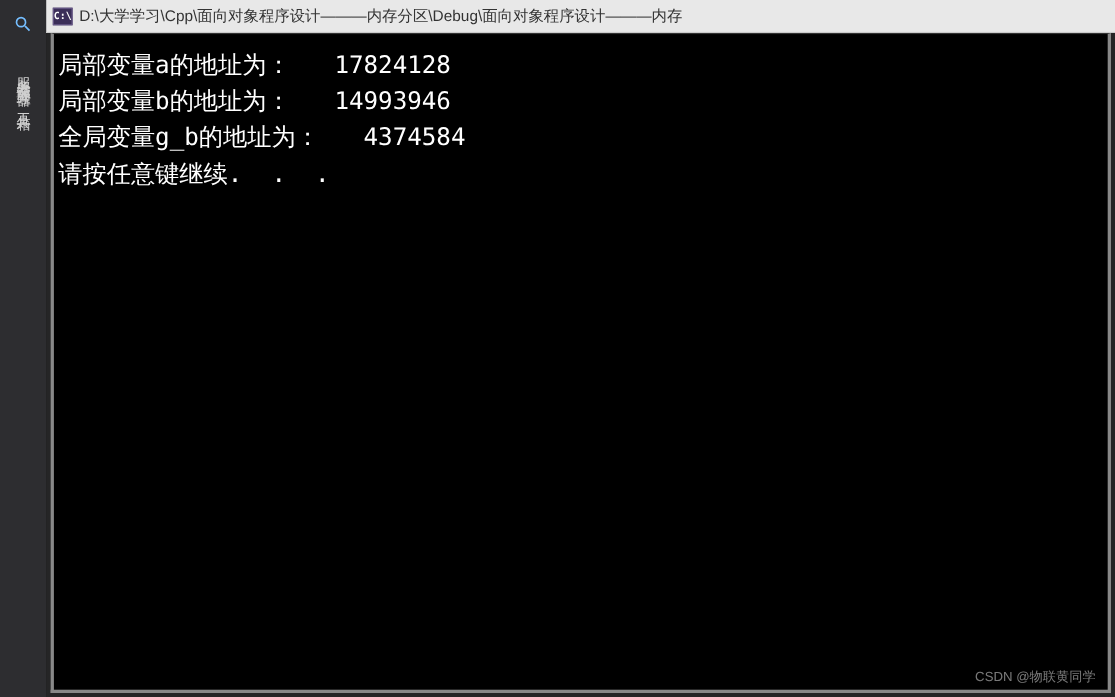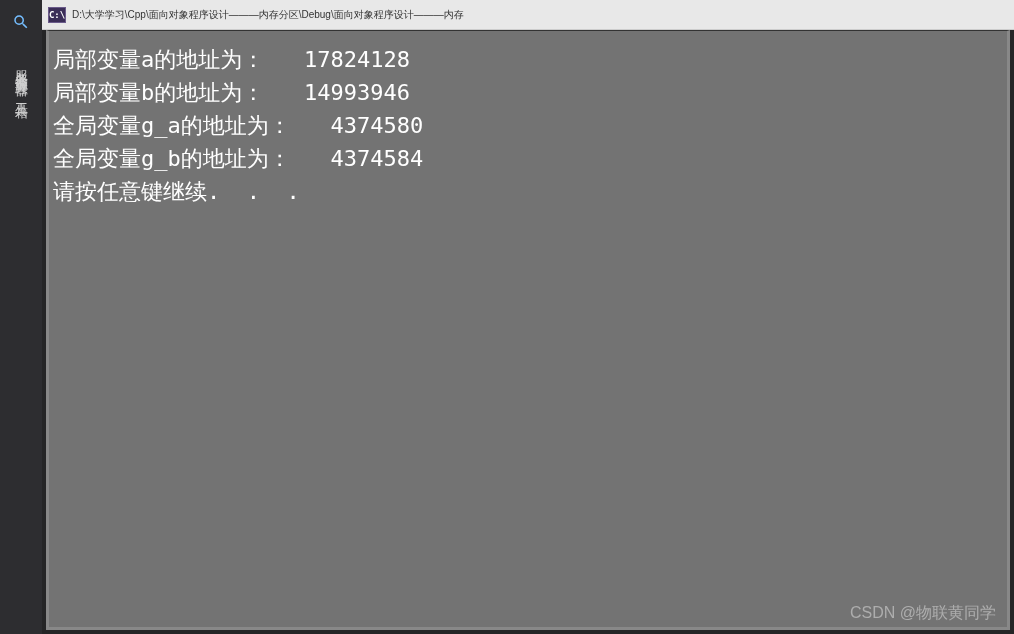--- a/index.html
+++ b/index.html
@@ -72,48 +72,48 @@
       border: 1px solid #6a5a8a;
       display: flex;
       align-items: center;
       justify-content: center;
       font-size: 9px;
       color: #fff;
       font-family: monospace;
       font-weight: bold;
     }
     .title-text {
-      font-size: 10px;
+      font-size: 14px;
       color: #333;
       white-space: nowrap;
       overflow: hidden;
     }
     .console {
       flex: 1;
-      background: #737373;
+      background: #000000;
       color: #fff;
       font-family: "NSimSun", "SimSun", monospace;
       font-size: 22px;
       padding: 12px 4px;
       line-height: 1.5;
       border-top: 1px solid #333;
       border-left: 3px solid #888;
       border-right: 3px solid #888;
       border-bottom: 3px solid #888;
       margin: 0 4px 4px 4px;
     }
     .console-line {
       white-space: pre;
     }
     .watermark {
       position: absolute;
       bottom: 10px;
       right: 18px;
       color: rgba(220, 220, 220, 0.55);
-      font-size: 16px;
+      font-size: 12px;
       font-family: "Microsoft YaHei", sans-serif;
       pointer-events: none;
       margin-left: 15px;
     }
   </style>
 </head>
 <body>
 
 <div class="sidebar">
   <div class="sidebar-icon">
@@ -126,19 +126,18 @@
 </div>
 
 <div class="main-area">
   <div class="titlebar">
     <div class="title-icon">C:\</div>
     <div class="title-text">D:\大学学习\Cpp\面向对象程序设计———内存分区\Debug\面向对象程序设计———内存</div>
   </div>
   <div class="console">
     <div class="console-line">局部变量a的地址为：   17824128</div>
     <div class="console-line">局部变量b的地址为：   14993946</div>
-    <div class="console-line">全局变量g_a的地址为：   4374580</div>
     <div class="console-line">全局变量g_b的地址为：   4374584</div>
     <div class="console-line">请按任意键继续.  .  .</div>
   </div>
 </div>
 
 <div class="watermark">CSDN @物联黄同学</div>
 
 </body></html>

